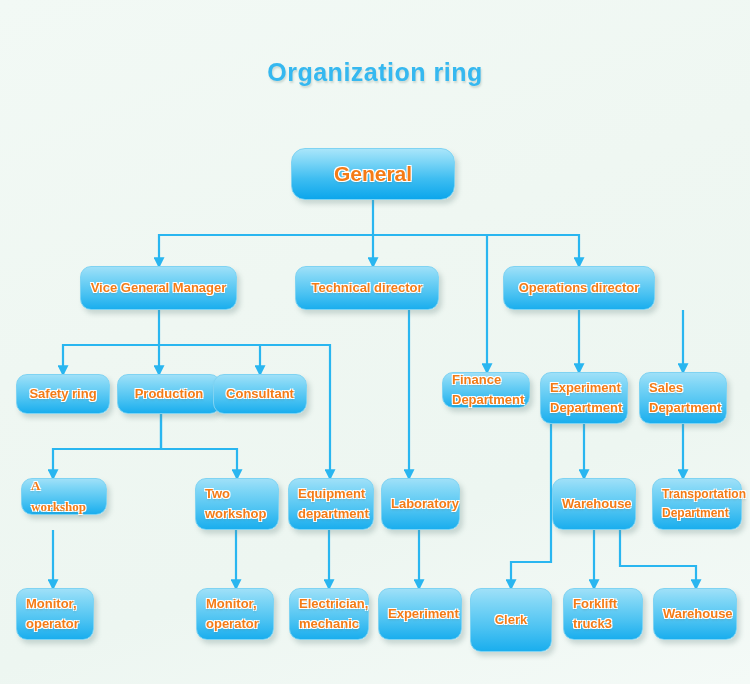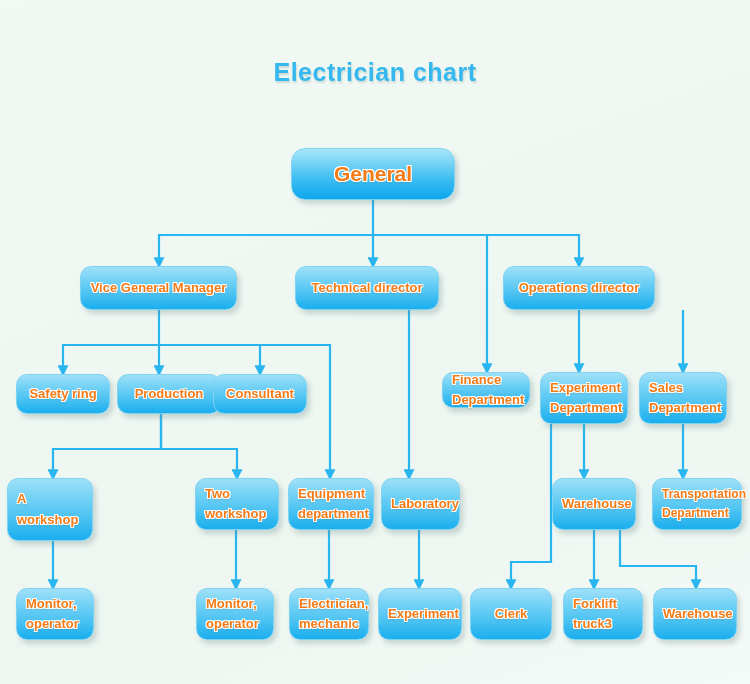--- a/index.html
+++ b/index.html
@@ -74,21 +74,21 @@
   .node.root .label {
     font-size: 21px;
   }
   .node.row2 .label { font-size: 13px; }
 </style>
 </head>
 <body>
 
 <div id="chart-root">
 
-  <div class="title">Electrician chart</div>
+  <div class="title">Organization ring</div>
 
   <svg id="wires" viewBox="0 0 750 684" xmlns="http://www.w3.org/2000/svg">
     <defs>
       <marker id="arrow" viewBox="0 0 10 10" refX="8" refY="5" markerWidth="5" markerHeight="5" orient="auto-start-reverse">
         <path d="M 0 0 L 10 5 L 0 10 z" fill="#29b6f0"></path>
       </marker>
     </defs>
     <g fill="none" stroke="#29b6f0" stroke-width="2.2" marker-end="url(#arrow)">
 
       <path d="M 373 200 L 373 266"></path>
@@ -161,21 +161,21 @@
   <div class="node" style="left:540px; top:372px; width:88px; height:52px;">
     <span class="label">Experiment
 Department</span>
   </div>
 
   <div class="node" style="left:639px; top:372px; width:88px; height:52px;">
     <span class="label">Sales
 Department</span>
   </div>
 
-  <div class="node" style="left:7px; top:478px; width:86px; height:63px;">
+  <div class="node" style="left:21px; top:478px; width:86px; height:37px;font-family:Liberation Serif, serif;">
     <span class="label">A workshop</span>
   </div>
 
   <div class="node" style="left:195px; top:478px; width:84px; height:52px;">
     <span class="label">Two
 workshop</span>
   </div>
 
   <div class="node" style="left:288px; top:478px; width:86px; height:52px;">
     <span class="label">Equipment
@@ -207,21 +207,21 @@
 
   <div class="node" style="left:289px; top:588px; width:80px; height:52px;">
     <span class="label">Electrician,
 mechanic</span>
   </div>
 
   <div class="node" style="left:378px; top:588px; width:84px; height:52px;">
     <span class="label">Experiment</span>
   </div>
 
-  <div class="node center" style="left:470px; top:588px; width:82px; height:52px;">
+  <div class="node center" style="left:470px; top:588px; width:82px; height:64px;">
     <span class="label">Clerk</span>
   </div>
 
   <div class="node" style="left:563px; top:588px; width:80px; height:52px;">
     <span class="label">Forklift
 truck3</span>
   </div>
 
   <div class="node" style="left:653px; top:588px; width:84px; height:52px;">
     <span class="label">Warehouse</span>

